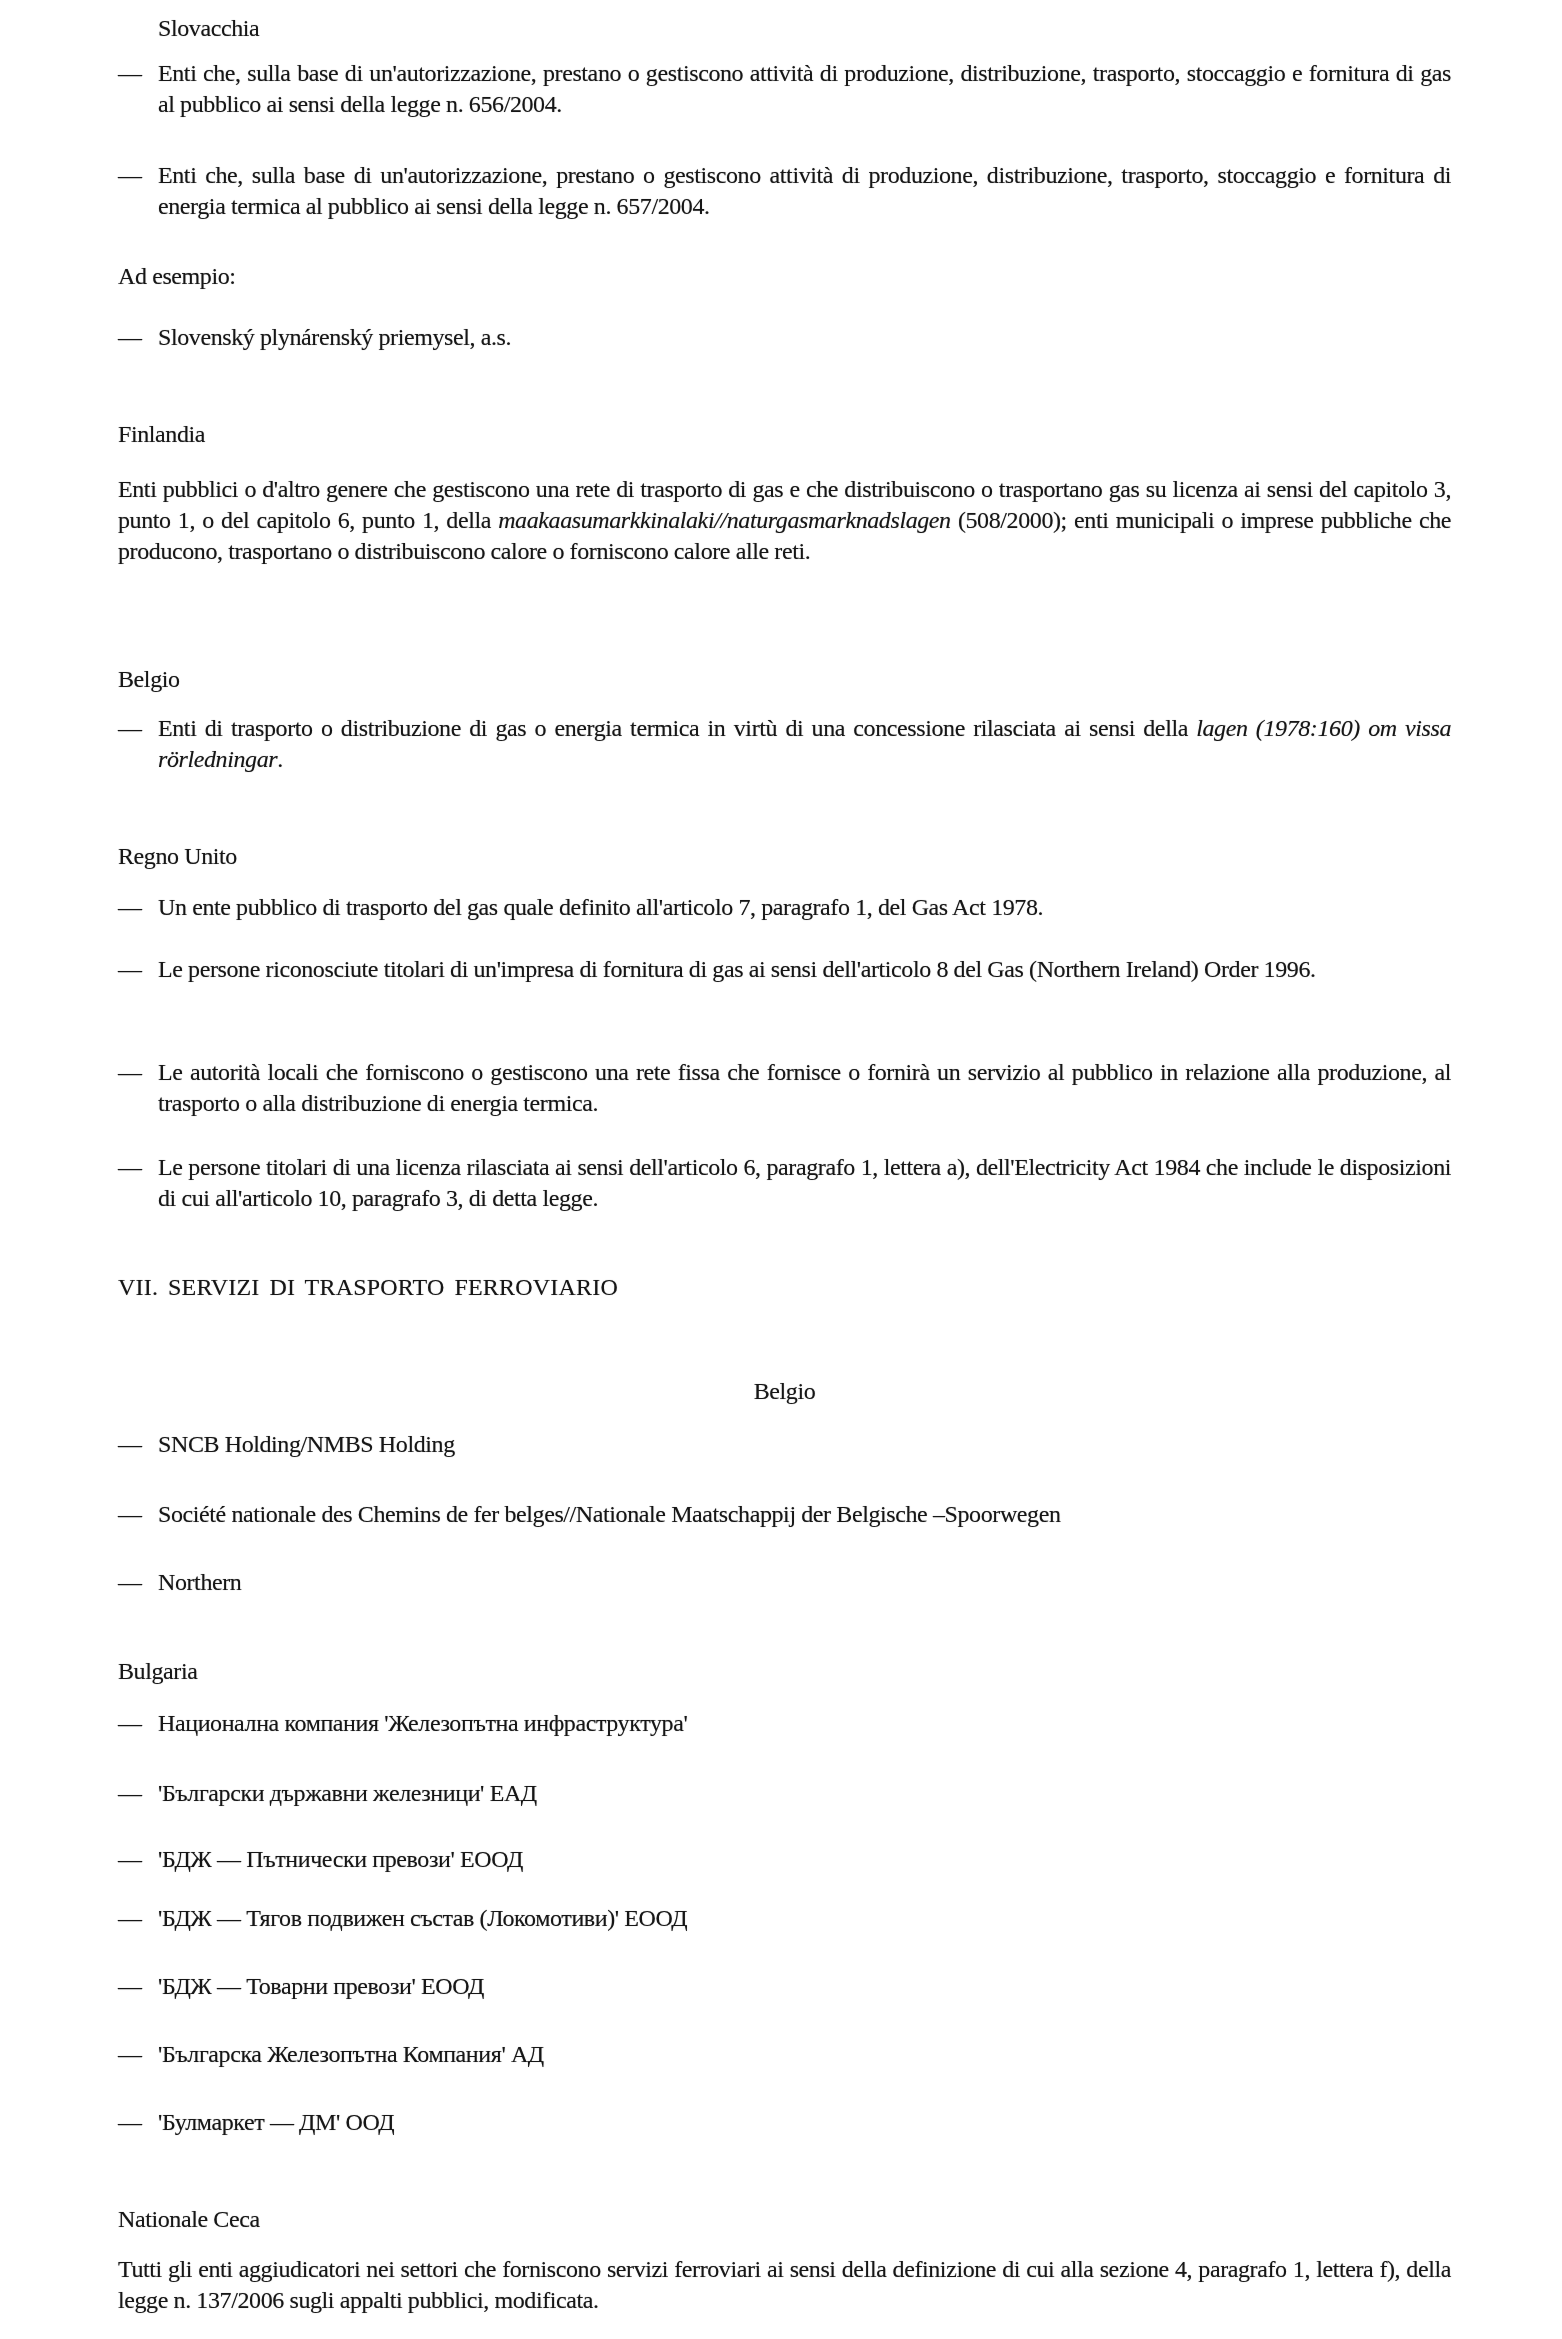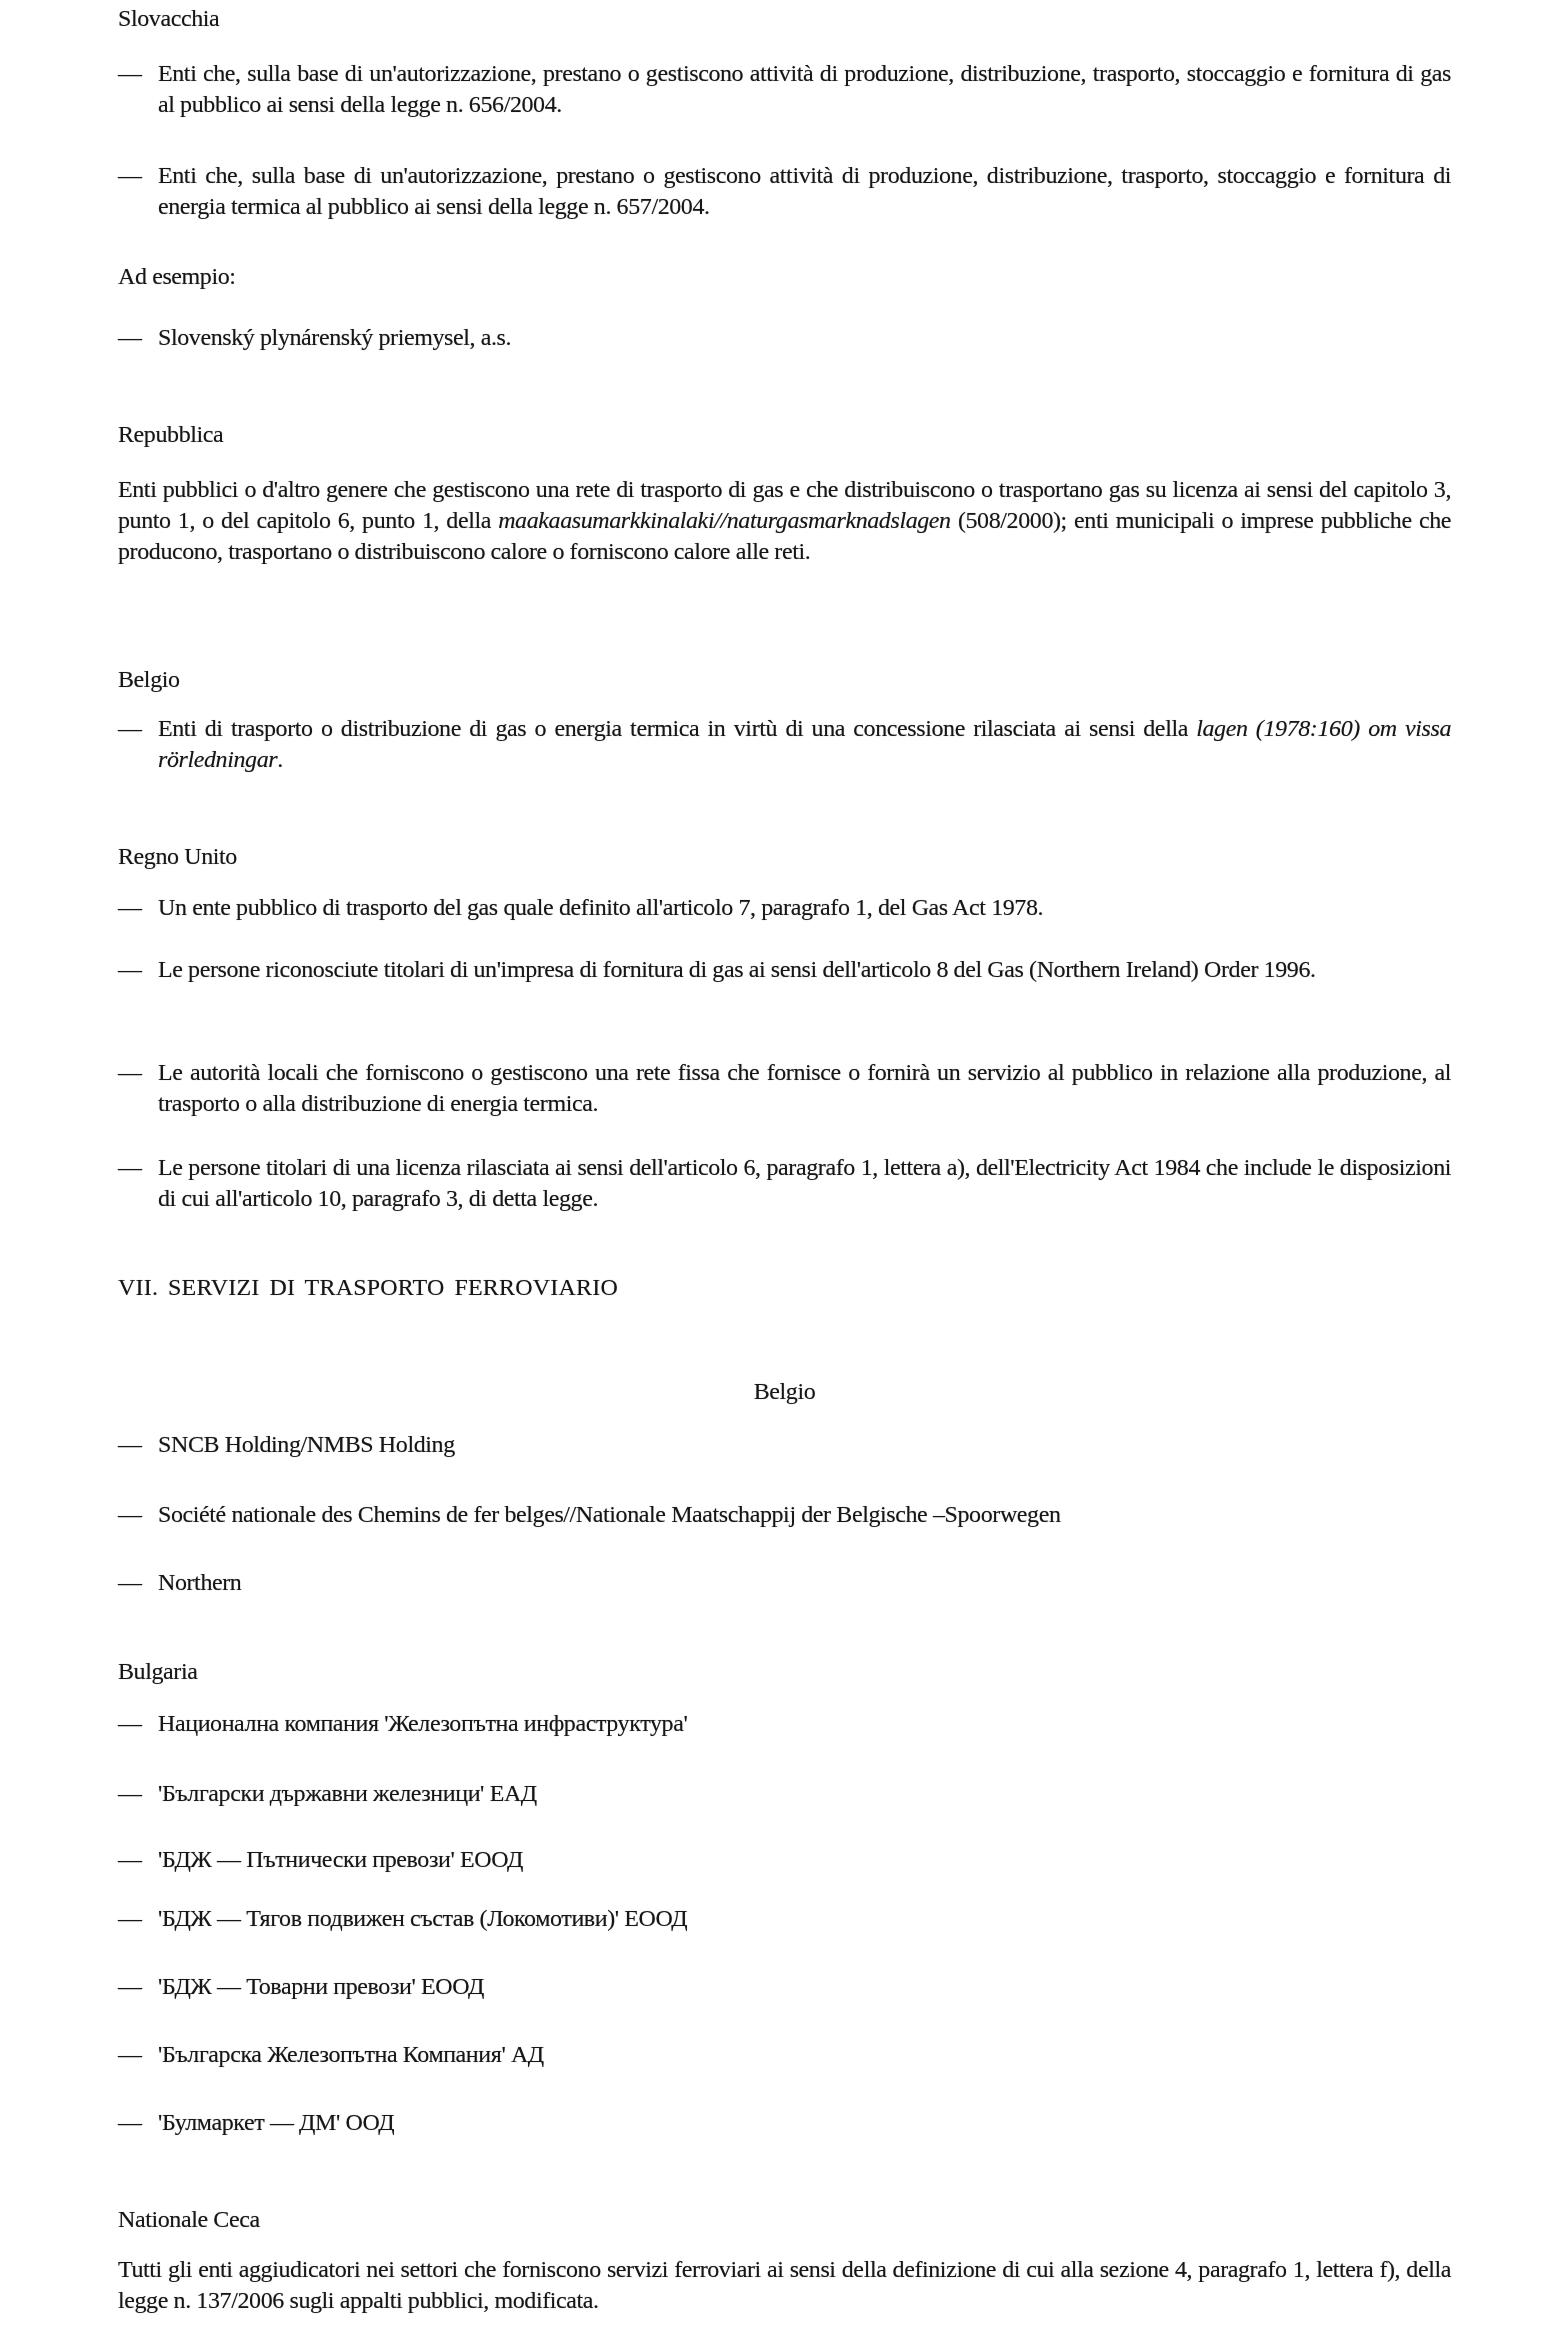--- a/index.html
+++ b/index.html
@@ -47,26 +47,26 @@
     left: 0;
     top: 0;
   }
   .para { }
   i { font-style: italic; }
 </style>
 </head>
 <body>
 
 <main class="page">
-    <div class="block country" style="top: 3px;">Slovacchia</div>
+    <div class="block country" style="top: 13px; margin-left: 40px;">Slovacchia</div>
     <div class="block bullet" style="top: 58px;"><span class="dash">—</span><span>Enti che, sulla base di un'autorizzazione, prestano o gestiscono attività di produzione, distribuzione, trasporto, stoccaggio e fornitura di gas al pubblico ai sensi della legge n. 656/2004.</span></div>
     <div class="block bullet" style="top: 160px;"><span class="dash">—</span><span>Enti che, sulla base di un'autorizzazione, prestano o gestiscono attività di produzione, distribuzione, trasporto, stoccaggio e fornitura di energia termica al pubblico ai sensi della legge n. 657/2004.</span></div>
     <div class="block subheader" style="top: 261px;">Ad esempio:</div>
     <div class="block bullet" style="top: 322px;"><span class="dash">—</span><span>Slovenský plynárenský priemysel, a.s.</span></div>
-    <div class="block country" style="top: 419px;">Repubblica</div>
+    <div class="block country" style="top: 419px;">Finlandia</div>
     <div class="block para" style="top: 474px;">Enti pubblici o d'altro genere che gestiscono una rete di trasporto di gas e che distribuiscono o trasportano gas su licenza ai sensi del capitolo 3, punto 1, o del capitolo 6, punto 1, della <i>maakaasumarkkinalaki//naturgasmarknadslagen</i> (508/2000); enti municipali o imprese pubbliche che producono, trasportano o distribuiscono calore o forniscono calore alle reti.</div>
     <div class="block country" style="top: 664px;">Belgio</div>
     <div class="block bullet" style="top: 713px;"><span class="dash">—</span><span>Enti di trasporto o distribuzione di gas o energia termica in virtù di una concessione rilasciata ai sensi della <i>lagen (1978:160) om vissa rörledningar</i>.</span></div>
     <div class="block country" style="top: 841px;">Regno Unito</div>
     <div class="block bullet" style="top: 892px;"><span class="dash">—</span><span>Un ente pubblico di trasporto del gas quale definito all'articolo 7, paragrafo 1, del Gas Act 1978.</span></div>
     <div class="block bullet" style="top: 954px;"><span class="dash">—</span><span>Le persone riconosciute titolari di un'impresa di fornitura di gas ai sensi dell'articolo 8 del Gas (Northern Ireland) Order 1996.</span></div>
     <div class="block bullet" style="top: 1057px;"><span class="dash">—</span><span>Le autorità locali che forniscono o gestiscono una rete fissa che fornisce o fornirà un servizio al pubblico in relazione alla produzione, al trasporto o alla distribuzione di energia termica.</span></div>
     <div class="block bullet" style="top: 1152px;"><span class="dash">—</span><span>Le persone titolari di una licenza rilasciata ai sensi dell'articolo 6, paragrafo 1, lettera a), dell'Electricity Act 1984 che include le disposizioni di cui all'articolo 10, paragrafo 3, di detta legge.</span></div>
     <div class="block section-title" style="top: 1272px;">VII. SERVIZI DI TRASPORTO FERROVIARIO</div>
     <div class="block country" style="top: 1376px; text-align: center;">Belgio</div>

